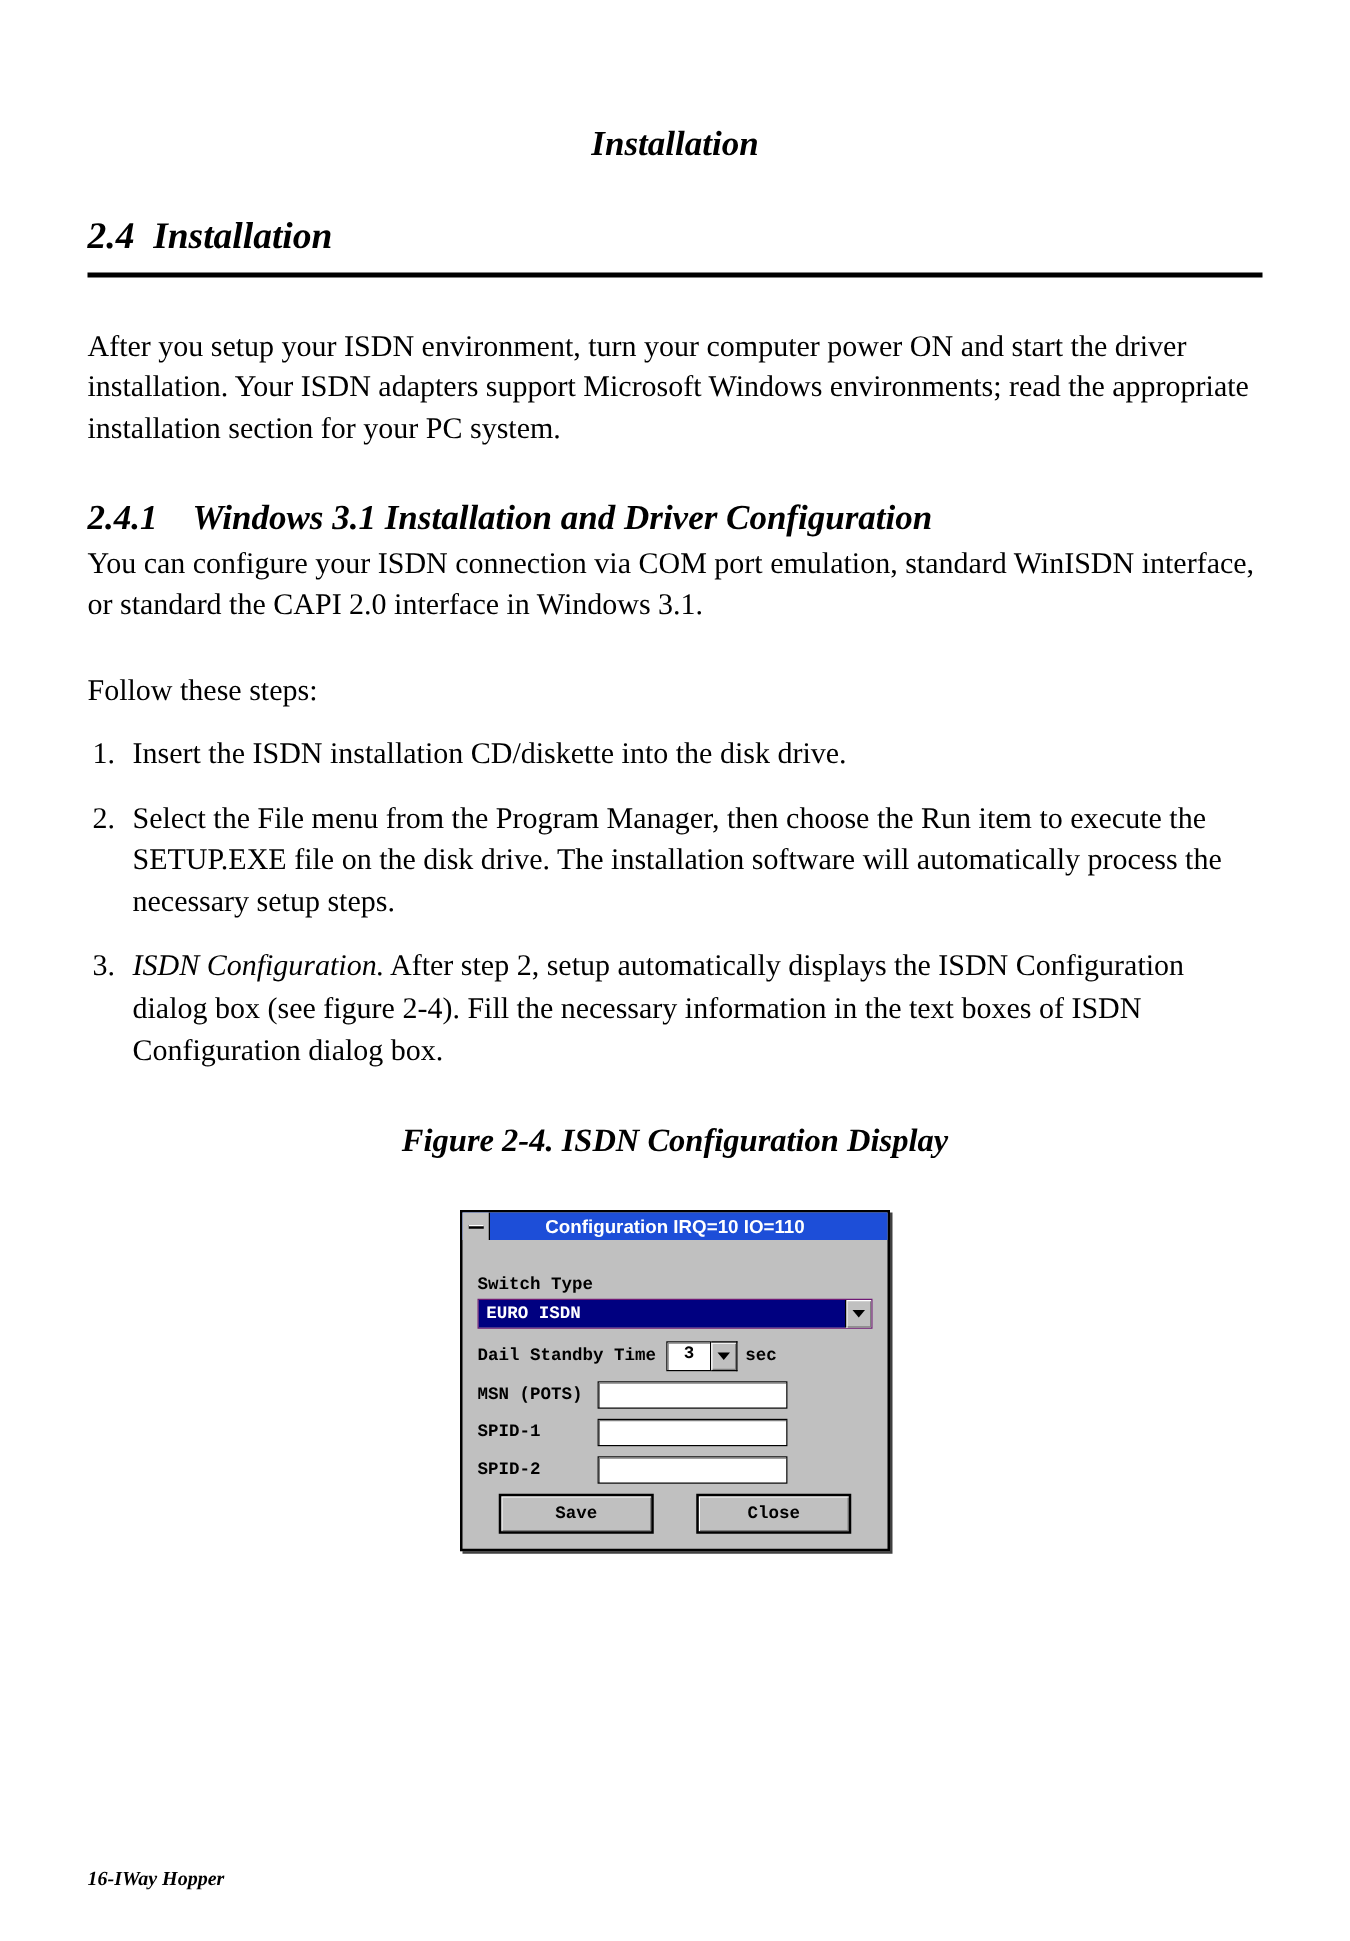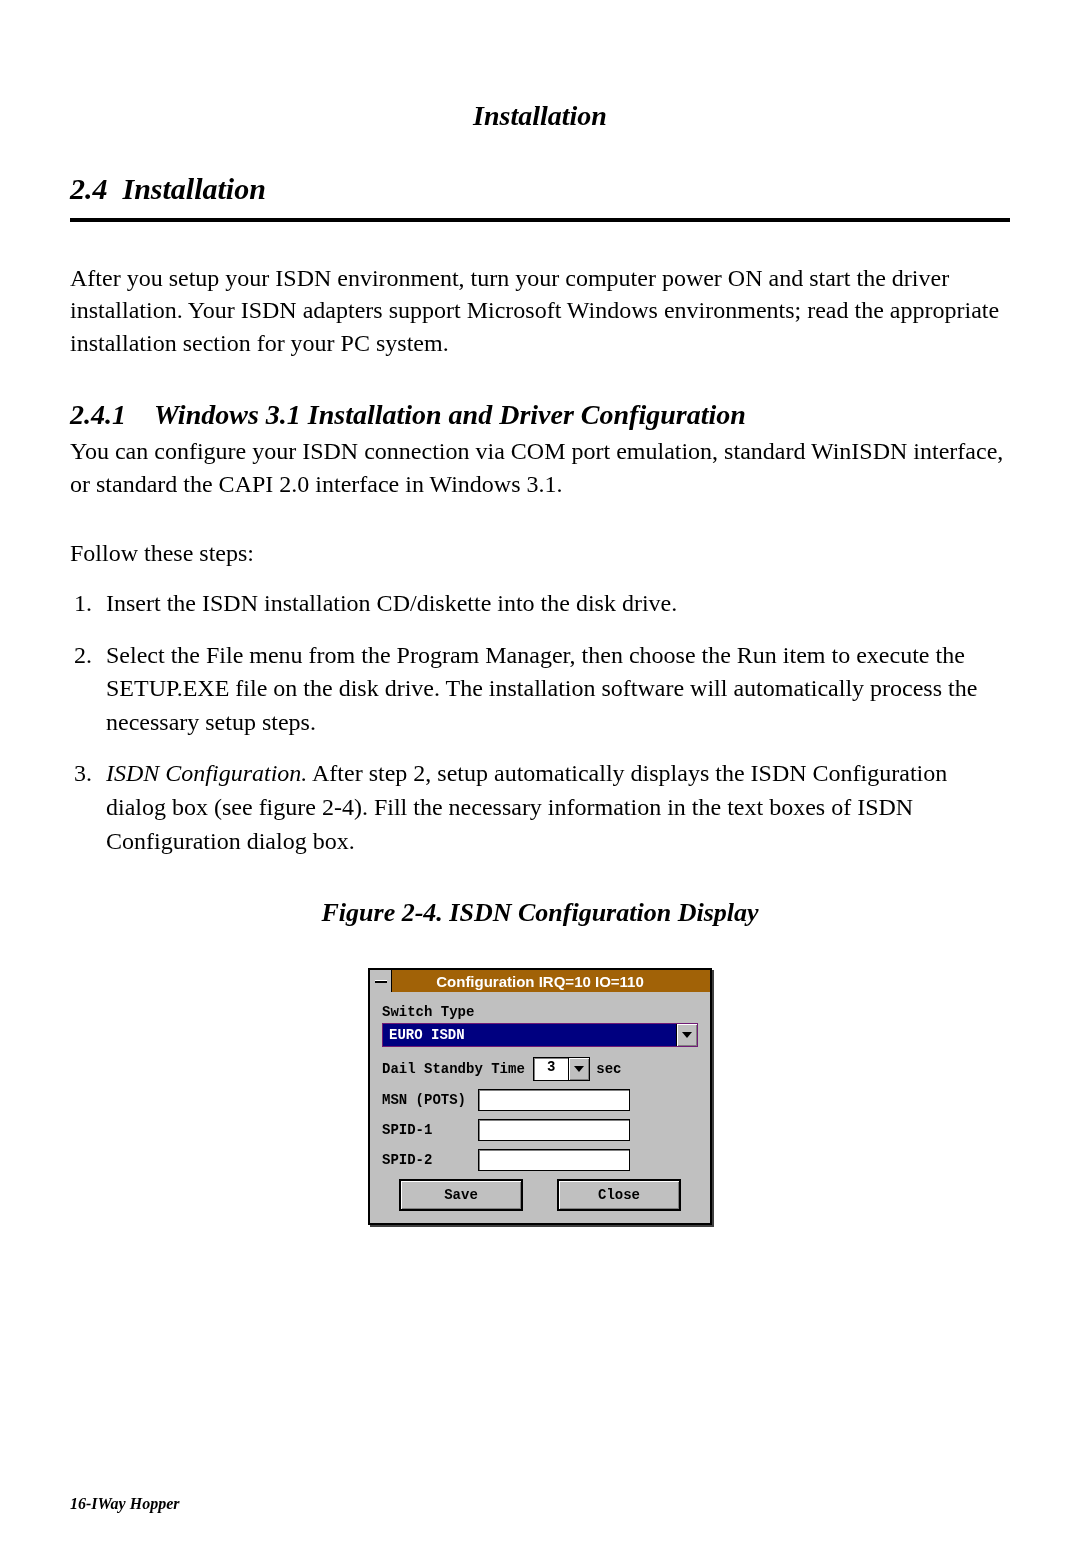--- a/index.html
+++ b/index.html
@@ -86,21 +86,21 @@
     width: 340px;
     margin: 0 auto;
     background: #c0c0c0;
     font-family: "Courier New", monospace;
     font-weight: bold;
     font-size: 14px;
     border: 2px solid #000;
     box-shadow: 2px 2px 0 #404040;
   }
   .dlg-titlebar {
-    background: #a16207;
+    background: #1d4ed8;
     color: #fff;
     display: flex;
     align-items: center;
     font-family: Arial, sans-serif;
     font-weight: bold;
     font-size: 15px;
     height: 22px;
   }
   .dlg-sysmenu {
     width: 22px;
@@ -117,21 +117,21 @@
     height: 3px;
     background: #000;
     box-shadow: 0 1px 0 #fff inset;
   }
   .dlg-title {
     flex: 1;
     text-align: center;
     padding-right: 22px;
   }
   .dlg-body {
-    padding: 8px 12px 12px 12px;
+    padding: 24px 12px 12px 12px;
   }
   .dlg-label {
     margin: 4px 0 3px 0;
   }
   .dlg-row {
     display: flex;
     align-items: center;
     margin-bottom: 8px;
   }
   .dlg-row-label {

